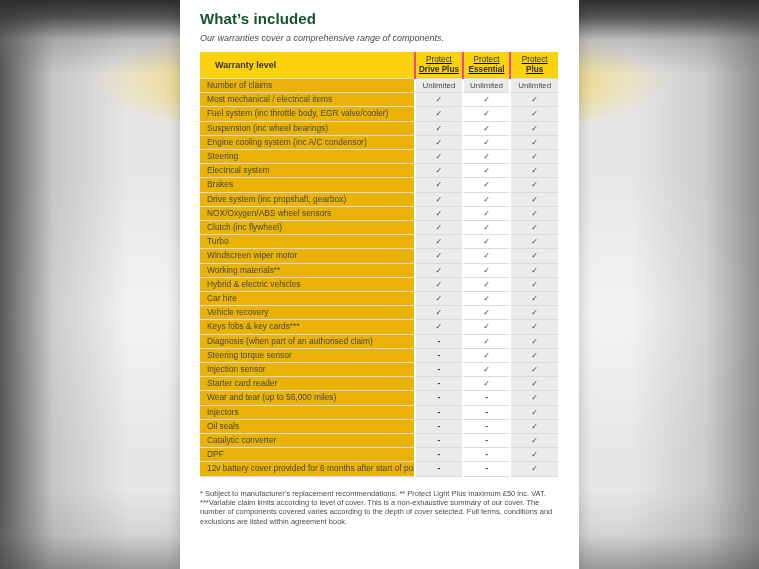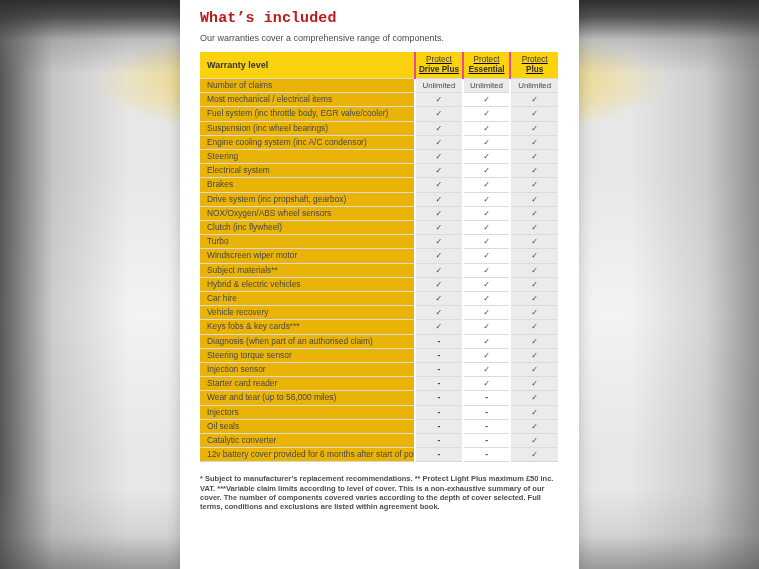--- a/index.html
+++ b/index.html
@@ -17,50 +17,50 @@
       linear-gradient(90deg, rgba(50,50,50,0.8) 0%, rgba(120,120,120,0.3) 7%, rgba(235,235,235,0) 17%, rgba(235,235,235,0) 83%, rgba(140,140,140,0.3) 93%, rgba(80,80,80,0.6) 100%),
       radial-gradient(ellipse 360px 78px at 380px 82px, rgba(243,206,62,0.95) 0%, rgba(243,206,62,0.55) 52%, rgba(243,206,62,0) 80%),
       linear-gradient(180deg, rgba(255,255,255,0) 30%, rgba(255,255,255,0.5) 55%, rgba(235,235,235,0) 80%);
   }
   .panel {
     position:absolute; left:180px; top:0; width:399px; height:569px;
     background:#ffffff; box-sizing:border-box; padding:10px 20px 0 20px;
     box-shadow:0 0 14px rgba(0,0,0,0.22);
   }
   .title {
-    margin:0; font-size:15px; font-weight:bold; color:#b91c1c; letter-spacing:0.1px;font-family:Liberation Mono, monospace;
+    margin:0; font-size:15px; font-weight:bold; color:#14532d; letter-spacing:0.1px;
   }
   .subtitle {
-    margin:6px 0 0 0; font-size:9px; color:#4a4a4a;
+    margin:6px 0 0 0; font-size:9px; color:#4a4a4a;font-style:italic;
   }
   table.cmp {
     margin-top:9px; width:358px; border-collapse:collapse; table-layout:fixed;
     border-bottom:1px solid #d6d6d6;
   }
   col.c-label { width:215px; }
   col.c-plan  { width:47.6px; }
   thead th { background:#fbd20e; height:26px; padding:0; vertical-align:middle; }
   th.label-col {
-    text-align:left; padding-left:7px; font-size:9px; font-weight:bold; color:#333333;
+    text-align:left; padding-left:15px; font-size:9px; font-weight:bold; color:#333333;
   }
   th.plan-col { border-left:2px solid #ec4899; text-align:center;text-decoration:underline; }
   .plan-line1 { font-size:8.2px; font-weight:400; color:#363636; line-height:10px; }
   .plan-line2 { font-size:8.2px; font-weight:700; color:#2f2f2f; line-height:10px; }
   tbody td {
     border-top:1px solid #dadada; height:13.2px; padding:0;
     font-size:8.4px; color:#474747; line-height:13.2px; overflow:hidden; white-space:nowrap;
   }
   tbody td.label { padding-left:7px; background:#eab308; }
   tbody td.val { border-left:2px solid #ffffff; text-align:center; background:#ffffff; }
   tbody td.val.grey { background:#ebebeb; }
   tbody td.val.check { font-size:8px; color:#3d3d3d; }
   tbody td.val.dash { font-weight:bold; color:#3d3d3d; }
   tbody td.val.text { font-size:7.9px; color:#474747; }
   .footnote {
-    margin:12px 0 0 0; width:360px; font-size:7.5px; line-height:1.24; color:#4c4c4c;font-weight:bold;
+    margin:12px 0 0 0; width:360px; font-size:7.5px; line-height:1.24; color:#4c4c4c;
   }
 </style>
 </head>
 <body>
 
 <div class="stage">
   <div class="backdrop"></div>
 
   <div class="panel">
     <h1 class="title">What’s included</h1>
@@ -165,21 +165,21 @@
             <td class="val check">✓</td>
             <td class="val grey check">✓</td>
           </tr>
           <tr>
             <td class="label">Windscreen wiper motor</td>
             <td class="val grey check">✓</td>
             <td class="val check">✓</td>
             <td class="val grey check">✓</td>
           </tr>
           <tr>
-            <td class="label">Subject materials**</td>
+            <td class="label">Working materials**</td>
             <td class="val grey check">✓</td>
             <td class="val check">✓</td>
             <td class="val grey check">✓</td>
           </tr>
           <tr>
             <td class="label">Hybrid &amp; electric vehicles</td>
             <td class="val grey check">✓</td>
             <td class="val check">✓</td>
             <td class="val grey check">✓</td>
           </tr>
@@ -238,20 +238,26 @@
             <td class="val grey check">✓</td>
           </tr>
           <tr>
             <td class="label">Oil seals</td>
             <td class="val grey dash">-</td>
             <td class="val dash">-</td>
             <td class="val grey check">✓</td>
           </tr>
           <tr>
             <td class="label">Catalytic converter</td>
+            <td class="val grey dash">-</td>
+            <td class="val dash">-</td>
+            <td class="val grey check">✓</td>
+          </tr>
+          <tr>
+            <td class="label">DPF</td>
             <td class="val grey dash">-</td>
             <td class="val dash">-</td>
             <td class="val grey check">✓</td>
           </tr>
           <tr>
             <td class="label">12v battery cover provided for 6 months after start of policy</td>
             <td class="val grey dash">-</td>
             <td class="val dash">-</td>
             <td class="val grey check">✓</td>
           </tr>

